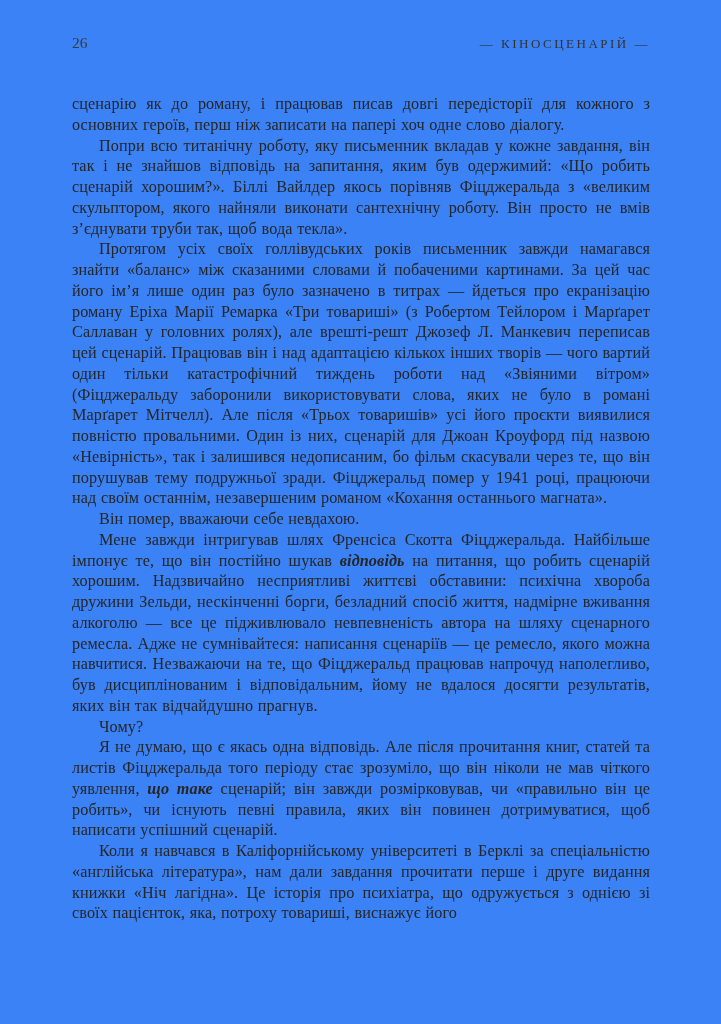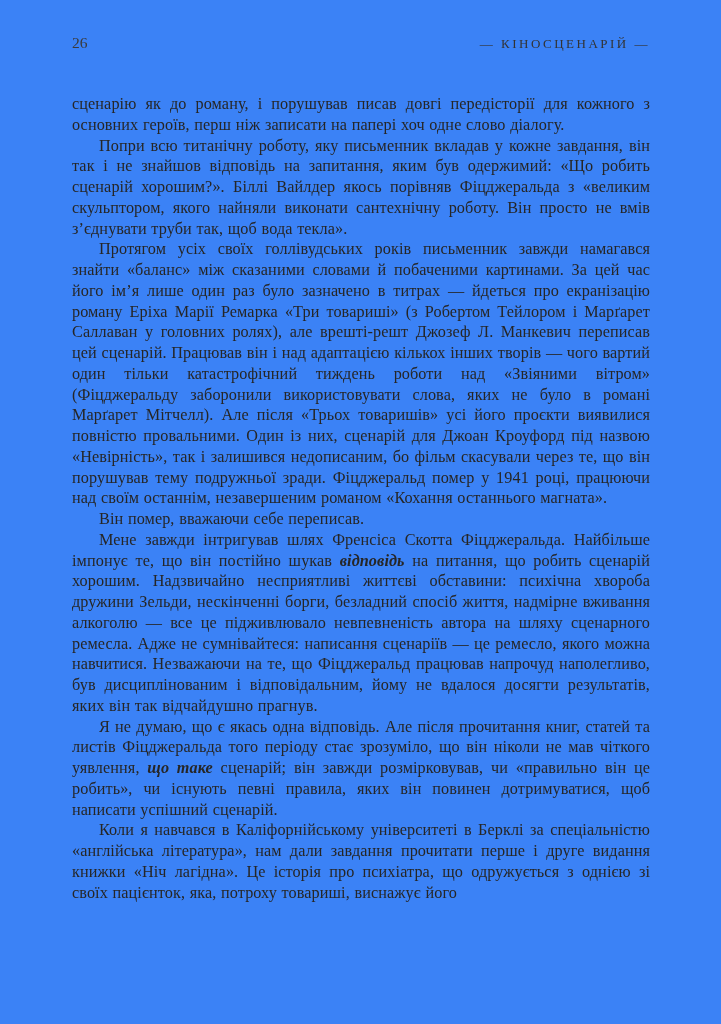--- a/index.html
+++ b/index.html
@@ -67,21 +67,22 @@
 </head>
 <body>
 
 <div class="page">
   <div class="page-header">
     <span class="page-number">26</span>
     <span class="running-head">—  КІНОСЦЕНАРІЙ  —</span>
   </div>
 
   <div class="page-body">
-      <p class="para"><span>сценарію як до роману, і порушував писав довгі передісторії для кожного з основних героїв, перш ніж записати на папері хоч одне слово діалогу.</span></p>
+      <p class="para"><span>сценарію як до роману, і працював писав довгі передісторії для кожного з основних героїв, перш ніж записати на папері хоч одне слово діалогу.</span></p>
       <p class="para indent"><span>Попри всю титанічну роботу, яку письменник вкладав у кожне завдання, він так і не знайшов відповідь на запитання, яким був одержимий: «Що робить сценарій хорошим?». Біллі Вайлдер якось порівняв Фіцджеральда з «великим скульптором, якого найняли виконати сантехнічну роботу. Він просто не вмів з’єднувати труби так, щоб вода текла».</span></p>
       <p class="para indent"><span>Протягом усіх своїх голлівудських років письменник завжди намагався знайти «баланс» між сказаними словами й побаченими картинами. За цей час його ім’я лише один раз було зазначено в титрах — йдеться про екранізацію роману Еріха Марії Ремарка «Три товариші» (з Робертом Тейлором і Марґарет Саллаван у головних ролях), але врешті-решт Джозеф Л. Манкевич переписав цей сценарій. Працював він і над адаптацією кількох інших творів — чого вартий один тільки катастрофічний тиждень роботи над «Звіяними вітром» (Фіцджеральду заборонили використовувати слова, яких не було в романі Марґарет Мітчелл). Але після «Трьох товаришів» усі його проєкти виявилися повністю провальними. Один із них, сценарій для Джоан Кроуфорд під назвою «Невірність», так і залишився недописаним, бо фільм скасували через те, що він порушував тему подружньої зради. Фіцджеральд помер у 1941 році, працюючи над своїм останнім, незавершеним романом «Кохання останнього магната».</span></p>
-      <p class="para indent"><span>Він помер, вважаючи себе переписав.</span></p>
+      <p class="para indent"><span>Він помер, вважаючи себе невдахою.</span></p>
       <p class="para indent"><span>Мене завжди інтригував шлях Френсіса Скотта Фіцджеральда. Найбільше імпонує те, що він постійно шукав </span><span class="italic">відповідь</span><span> на питання, що робить сценарій хорошим. Надзвичайно несприятливі життєві обставини: психічна хвороба дружини Зельди, нескінченні борги, безладний спосіб життя, надмірне вживання алкоголю — все це підживлювало невпевненість автора на шляху сценарного ремесла. Адже не сумнівайтеся: написання сценаріїв — це ремесло, якого можна навчитися. Незважаючи на те, що Фіцджеральд працював напрочуд наполегливо, був дисциплінованим і відповідальним, йому не вдалося досягти результатів, яких він так відчайдушно прагнув.</span></p>
+      <p class="para indent"><span>Чому?</span></p>
       <p class="para indent"><span>Я не думаю, що є якась одна відповідь. Але після прочитання книг, статей та листів Фіцджеральда того періоду стає зрозуміло, що він ніколи не мав чіткого уявлення, </span><span class="italic">що таке</span><span> сценарій; він завжди розмірковував, чи «правильно він це робить», чи існують певні правила, яких він повинен дотримуватися, щоб написати успішний сценарій.</span></p>
       <p class="para indent"><span>Коли я навчався в Каліфорнійському університеті в Берклі за спеціальністю «англійська література», нам дали завдання прочитати перше і друге видання книжки «Ніч лагідна». Це історія про психіатра, що одружується з однією зі своїх пацієнток, яка, потроху товариші, виснажує його</span></p>
     </div>
 </div>
 
 </body></html>

